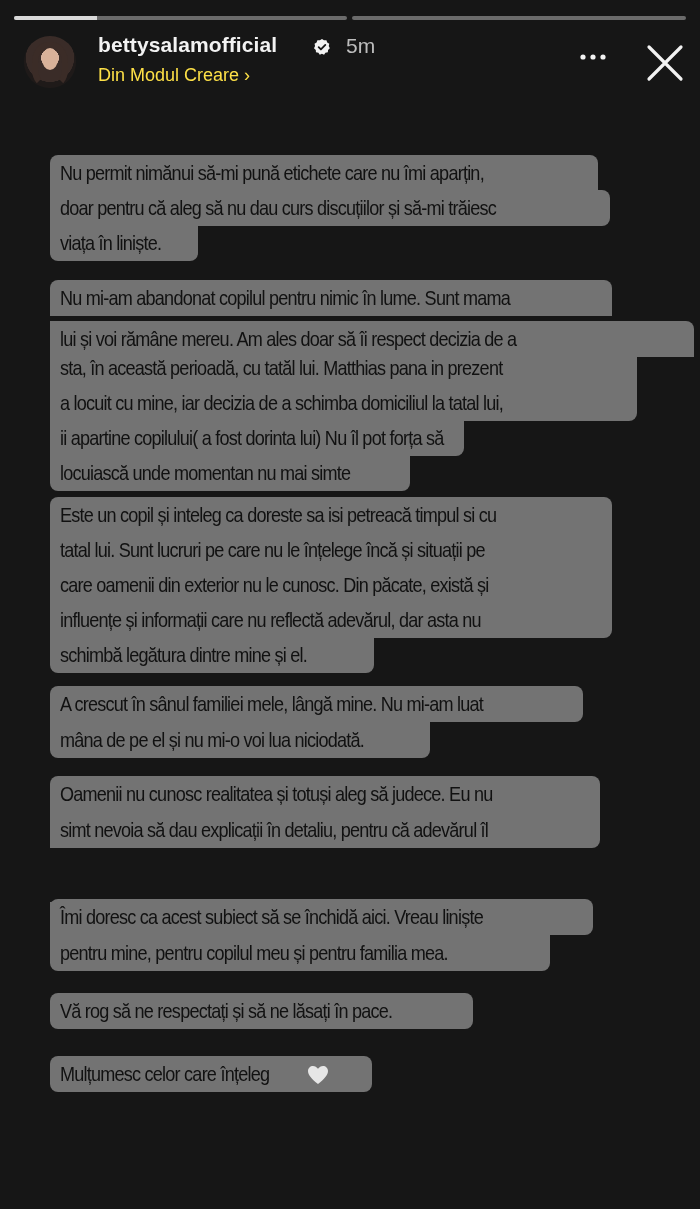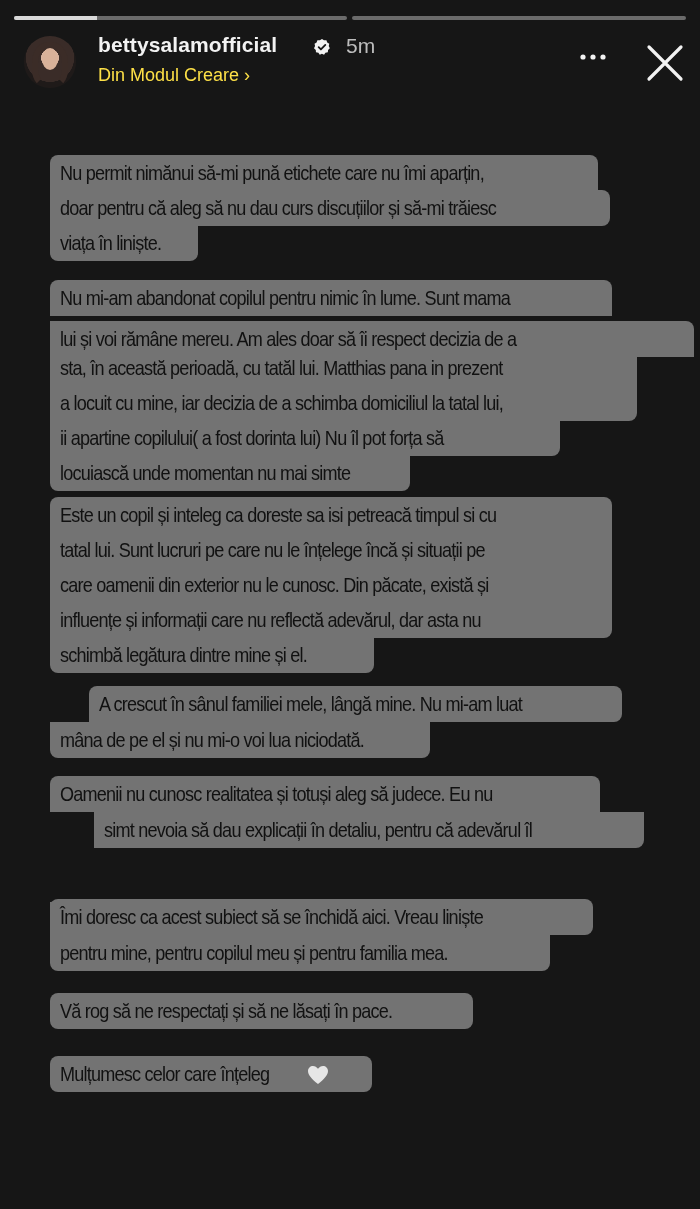--- a/index.html
+++ b/index.html
@@ -68,31 +68,31 @@
 </svg>
 
 <div id="story-text">
     <div class="line r-top" style="top: 155px; width: 548px;"><span class="t">Nu permit nimănui să-mi pună etichete care nu îmi aparțin,</span></div>
     <div class="line r-tr r-br" style="top: 190px; width: 560px;"><span class="t">doar pentru că aleg să nu dau curs discuțiilor și să-mi trăiesc</span></div>
     <div class="line r-bot" style="top: 225px; width: 148px;"><span class="t">viața în liniște.</span></div>
     <div class="line r-top" style="top: 280px; width: 562px;"><span class="t">Nu mi-am abandonat copilul pentru nimic în lume. Sunt mama</span></div>
     <div class="line r-tr" style="top: 321px; width: 644px;"><span class="t">lui și voi rămâne mereu. Am ales doar să îi respect decizia de a</span></div>
     <div class="line" style="top: 350px; width: 587px;"><span class="t">sta, în această perioadă, cu tatăl lui. Matthias pana in prezent</span></div>
     <div class="line r-br" style="top: 385px; width: 587px;"><span class="t">a locuit cu mine, iar decizia de a schimba domiciliul la tatal lui,</span></div>
-    <div class="line r-br" style="top: 420px; width: 510px;"><span class="t">ii apartine copilului( a fost dorinta  lui) Nu îl pot forța să</span></div>
+    <div class="line r-br" style="top: 420px; width: 414px;"><span class="t">ii apartine copilului( a fost dorinta  lui) Nu îl pot forța să</span></div>
     <div class="line r-bot" style="top: 455px; width: 360px;"><span class="t">locuiască unde momentan nu mai simte</span></div>
     <div class="line r-top" style="top: 497px; width: 562px;"><span class="t">Este un copil și inteleg ca doreste sa isi petreacă timpul si cu</span></div>
     <div class="line" style="top: 532px; width: 562px;"><span class="t">tatal lui. Sunt lucruri pe care nu le înțelege încă și situații pe</span></div>
     <div class="line" style="top: 567px; width: 562px;"><span class="t">care oamenii din exterior nu le cunosc. Din păcate, există și</span></div>
     <div class="line r-br" style="top: 602px; width: 562px;"><span class="t">influențe și informații care nu reflectă adevărul, dar asta nu</span></div>
     <div class="line r-bot" style="top: 637px; width: 324px;"><span class="t">schimbă legătura dintre mine și el.</span></div>
-    <div class="line r-top r-br" style="top: 686px; width: 533px; margin-left: 39px;"><span class="t">A crescut în sânul familiei mele, lângă mine. Nu mi-am luat</span></div>
+    <div class="line r-top r-br" style="top: 686px; width: 533px;"><span class="t">A crescut în sânul familiei mele, lângă mine. Nu mi-am luat</span></div>
     <div class="line r-bot" style="top: 722px; width: 380px;"><span class="t">mâna de pe el și nu mi-o voi lua niciodată.</span></div>
     <div class="line r-top" style="top: 776px; width: 550px;"><span class="t">Oamenii nu cunosc realitatea și totuși aleg să judece. Eu nu</span></div>
-    <div class="line r-br" style="top: 812px; width: 550px; margin-left: 44px;"><span class="t">simt nevoia să dau explicații în detaliu, pentru că adevărul îl</span></div>
+    <div class="line r-br" style="top: 812px; width: 550px;"><span class="t">simt nevoia să dau explicații în detaliu, pentru că adevărul îl</span></div>
     <div class="line r-bot" style="top: 888px; width: 228px; margin-top: 14px;"><span class="t">știu eu și copilul meu.</span></div>
     <div class="line r-top r-br" style="top: 899px; width: 543px;"><span class="t">Îmi doresc ca acest subiect să se închidă aici. Vreau liniște</span></div>
     <div class="line r-bot" style="top: 935px; width: 500px;"><span class="t">pentru mine, pentru copilul meu și pentru familia mea.</span></div>
     <div class="line r-top r-bot" style="top: 993px; width: 423px;"><span class="t">Vă rog să ne respectați și să ne lăsați în pace.</span></div>
     <div class="line r-top r-bot" style="top: 1056px; width: 322px;"><span class="t">Mulțumesc celor care înțeleg</span><svg class="heart" viewBox="0 0 24 22">
         <path d="M12 21 C5 15 1 11 1 6.5 C1 3.3 3.5 1 6.5 1 C8.8 1 10.6 2.3 12 4.2 C13.4 2.3 15.2 1 17.5 1 C20.5 1 23 3.3 23 6.5 C23 11 19 15 12 21z" fill="#e6e6e6"></path>
       </svg></div>
   </div>
 
 </body></html>

